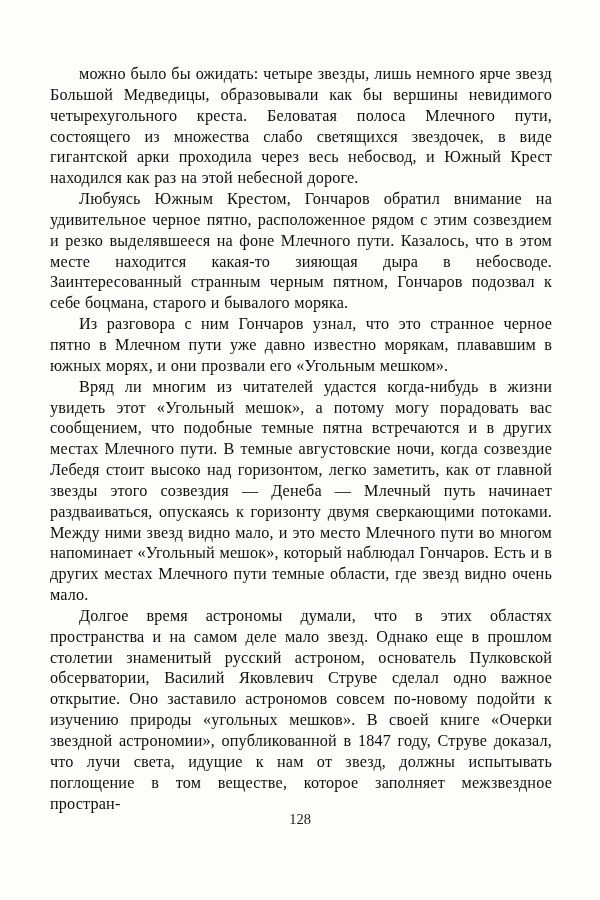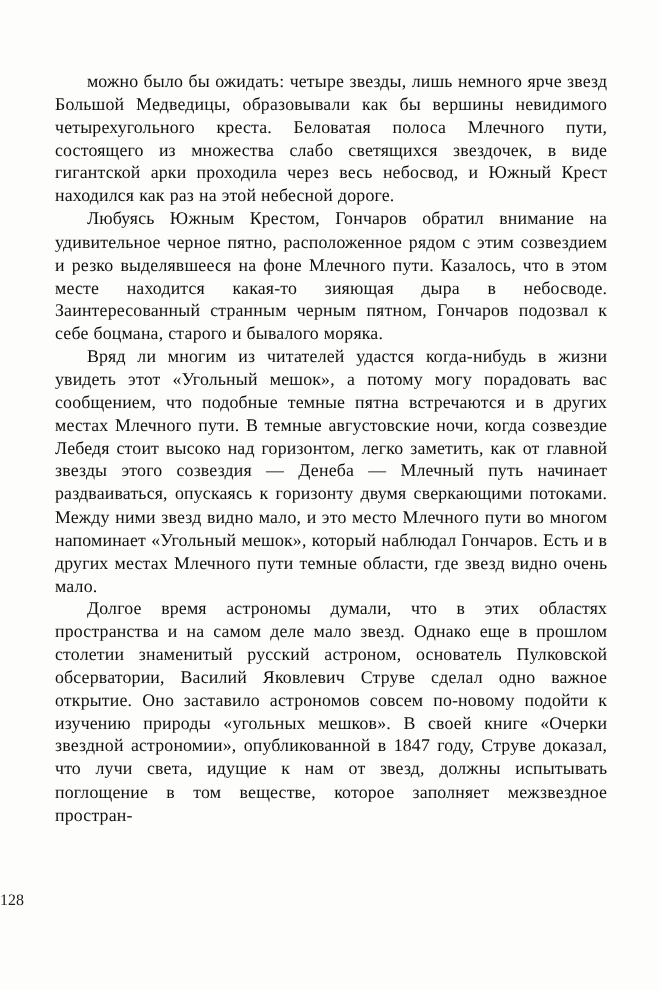--- a/index.html
+++ b/index.html
@@ -47,34 +47,35 @@
   
   .para:last-of-type {
     margin-bottom: 16px;
   }
 
   .folio {
     position: absolute;
     left: 0;
     top: 810px;
     width: 600px;
-    text-align: left;
+    text-align: center;
     font-size: 14.5px;
     line-height: 18px;
     color: #1a1a1a;
     font-family: "Liberation Serif", "DejaVu Serif", serif;
   }
 </style>
 </head>
 <body>
 
 <div class="page">
 
   <div class="text-block">
     <p class="para">можно было бы ожидать: четыре звезды, лишь немного ярче звезд Большой Медведицы, образовывали как бы вершины невидимого четырехугольного креста. Беловатая полоса Млечного пути, состоящего из множества слабо светящихся звездочек, в виде гигантской арки проходила через весь небосвод, и Южный Крест находился как раз на этой небесной дороге.</p>
     <p class="para">Любуясь Южным Крестом, Гончаров обратил внимание на удивительное черное пятно, расположенное рядом с этим созвездием и резко выделявшееся на фоне Млечного пути. Казалось, что в этом месте находится какая-то зияющая дыра в небосводе. Заинтересованный странным черным пятном, Гончаров подозвал к себе боцмана, старого и бывалого моряка.</p>
+    <p class="para">Из разговора с ним Гончаров узнал, что это странное черное пятно в Млечном пути уже давно известно морякам, плававшим в южных морях, и они прозвали его «Угольным мешком».</p>
     <p class="para">Вряд ли многим из читателей удастся когда-нибудь в жизни увидеть этот «Угольный мешок», а потому могу порадовать вас сообщением, что подобные темные пятна встречаются и в других местах Млечного пути. В темные августовские ночи, когда созвездие Лебедя стоит высоко над горизонтом, легко заметить, как от главной звезды этого созвездия — Денеба — Млечный путь начинает раздваиваться, опускаясь к горизонту двумя сверкающими потоками. Между ними звезд видно мало, и это место Млечного пути во многом напоминает «Угольный мешок», который наблюдал Гончаров. Есть и в других местах Млечного пути темные области, где звезд видно очень мало.</p>
     <p class="para">Долгое время астрономы думали, что в этих областях пространства и на самом деле мало звезд. Однако еще в прошлом столетии знаменитый русский астроном, основатель Пулковской обсерватории, Василий Яковлевич Струве сделал одно важное открытие. Оно заставило астрономов совсем по-новому подойти к изучению природы «угольных мешков». В своей книге «Очерки звездной астрономии», опубликованной в 1847 году, Струве доказал, что лучи света, идущие к нам от звезд, должны испытывать поглощение в том веществе, которое заполняет межзвездное простран-</p>
   </div>
 
   <div class="folio">128</div>
 
 </div>
 
 </body></html>

